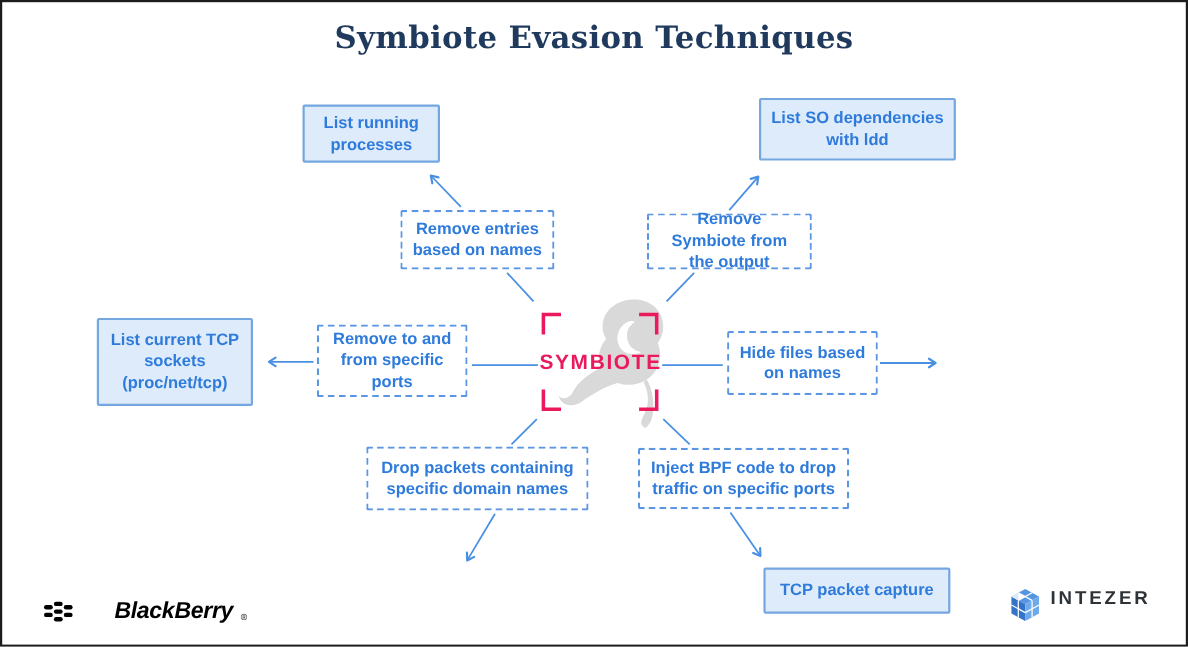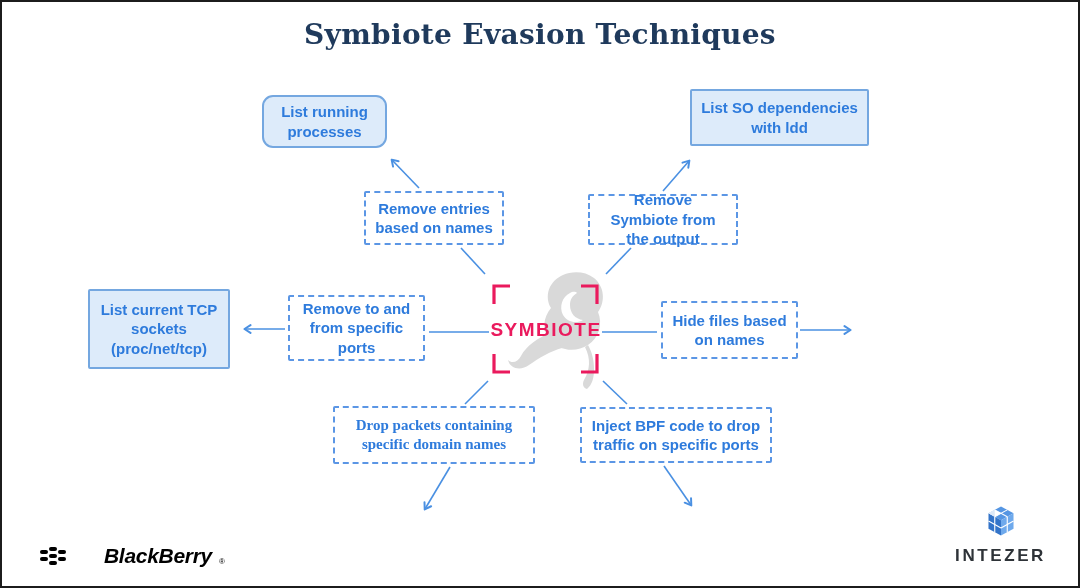--- a/index.html
+++ b/index.html
@@ -44,47 +44,47 @@
     border:2px dashed var(--dashed-border,#5b96e5);
   }
   .center-label{
     position:absolute;z-index:3;
     left:492px;top:284px;width:104px;height:87px;
     display:flex;align-items:center;justify-content:center;
     font-weight:700;font-size:19px;letter-spacing:1.5px;
     color:var(--center-pink,#ea1a5d);
   }
   
-  .n-running{left:260px;top:93px;width:125px;height:53px;border-radius:11px;}
+  .n-running{left:273px;top:93px;width:125px;height:53px;}
   .n-sodep{left:688px;top:87px;width:179px;height:57px;}
   .n-tcpsock{left:86px;top:287px;width:142px;height:80px;}
   .n-dircontent{left:858px;top:299px;width:130px;height:57px;}
   .n-udp{left:237px;top:516px;width:175px;height:42px;}
   .n-tcp{left:692px;top:514px;width:170px;height:42px;}
   .n-rmentries{left:362px;top:189px;width:140px;height:54px;}
   .n-rmsymb{left:586px;top:192px;width:150px;height:51px;}
   .n-rmports{left:286px;top:293px;width:137px;height:66px;}
   .n-hidefiles{left:659px;top:299px;width:137px;height:58px;}
-  .n-droppkts{left:331px;top:404px;width:202px;height:58px;font-family:Liberation Serif, serif;}
+  .n-droppkts{left:331px;top:404px;width:202px;height:58px;}
   .n-injectbpf{left:578px;top:405px;width:192px;height:56px;}
   
   .brand-left{
     position:absolute;z-index:2;left:38px;bottom:18px;
     display:flex;align-items:center;gap:6px;color:#000;
   }
   .bb-glyph{position:relative;width:26px;height:21px;}
   .bb-glyph i{position:absolute;width:8px;height:4.5px;background:#000;border-radius:2.5px;}
   .bb1{left:0;top:4px;} .bb2{left:0;top:11px;}
   .bb3{left:9px;top:1px;} .bb4{left:9px;top:8px;} .bb5{left:9px;top:15px;}
   .bb6{left:18px;top:4px;} .bb7{left:18px;top:11px;}
   .bb-word{font-weight:700;font-style:italic;font-size:21px;letter-spacing:-.3px;margin-left:32px;}
   .bb-reg{font-size:8px;align-self:flex-end;margin-left:1px;margin-bottom:2px;}
   .brand-right{
     position:absolute;z-index:2;right:32px;bottom:20px;
-    display:flex;align-items:center;gap:9px;flex-direction:column;
+    display:flex;align-items:flex-start;gap:9px;
   }
   .intezer-word{
     font-weight:700;font-size:17px;letter-spacing:2.6px;color:#2e3338;
   }
 </style>
 </head>
 <body>
 
 <div class="stage">
 
@@ -130,20 +130,21 @@
       <line class="wire" x1="448" y1="465" x2="423" y2="507" marker-end="url(#ah)"></line>
       <line class="wire" x1="662" y1="464" x2="689" y2="503" marker-end="url(#ah)"></line>
     </g>
   </svg>
 
   <div class="center-label">SYMBIOTE</div>
 
   <div class="node solid n-running">List running processes</div>
   <div class="node solid n-sodep">List SO dependencies with ldd</div>
   <div class="node solid n-tcpsock">List current TCP sockets (proc/net/tcp)</div>
+  <div class="node solid n-tcp">TCP packet capture</div>
 
   <div class="node dashed n-rmsymb">Remove Symbiote from the output</div>
   <div class="node dashed n-rmentries">Remove entries based on names</div>
   <div class="node dashed n-rmports">Remove to and from specific ports</div>
   <div class="node dashed n-hidefiles">Hide files based on names</div>
   <div class="node dashed n-droppkts">Drop packets containing specific domain names</div>
   <div class="node dashed n-injectbpf">Inject BPF code to drop traffic on specific ports</div>
 
   <div class="brand-left">
     <span class="bb-glyph">

